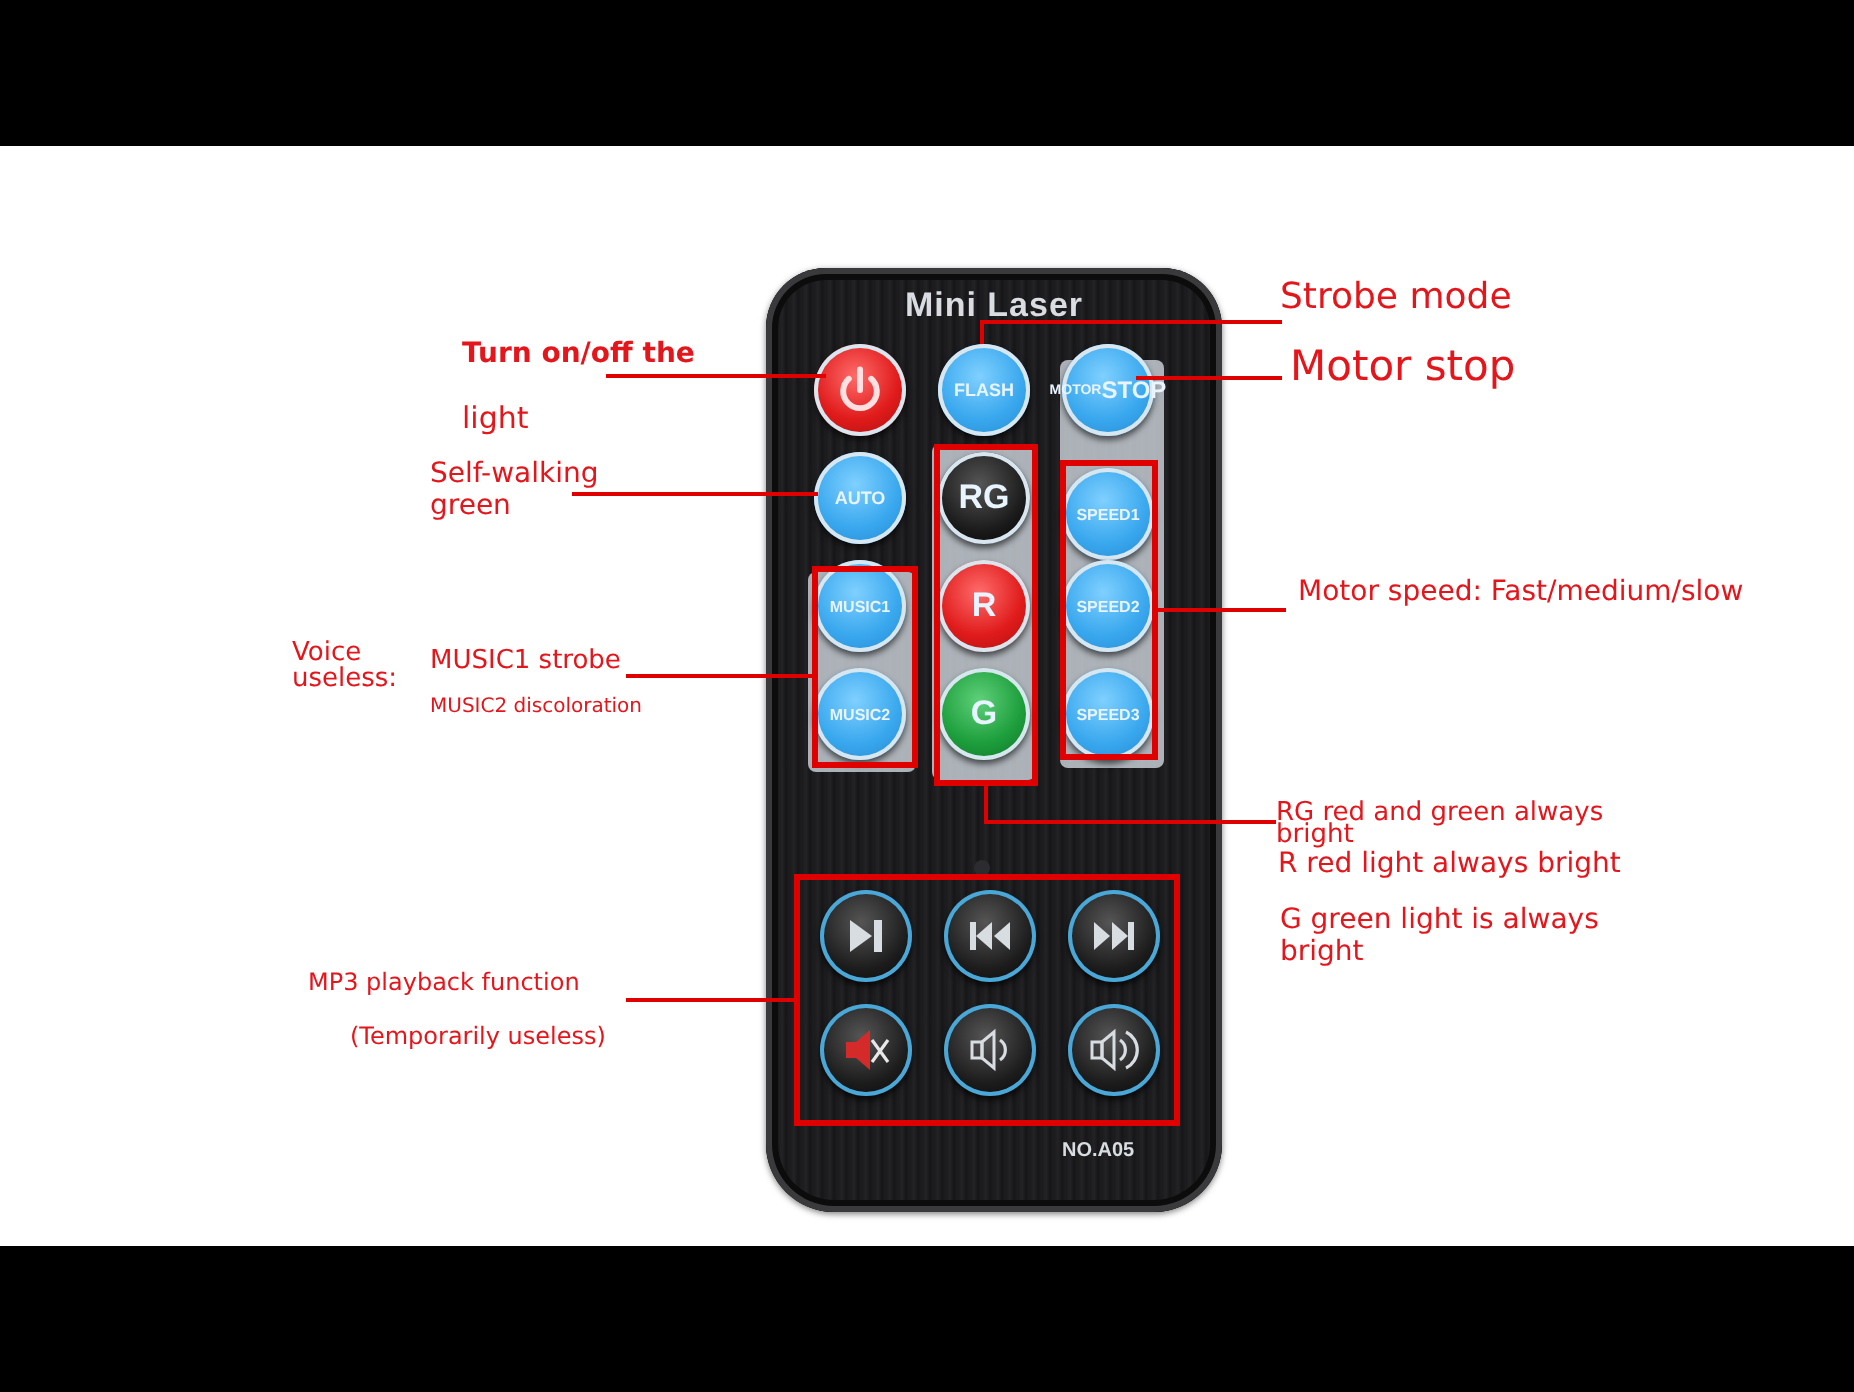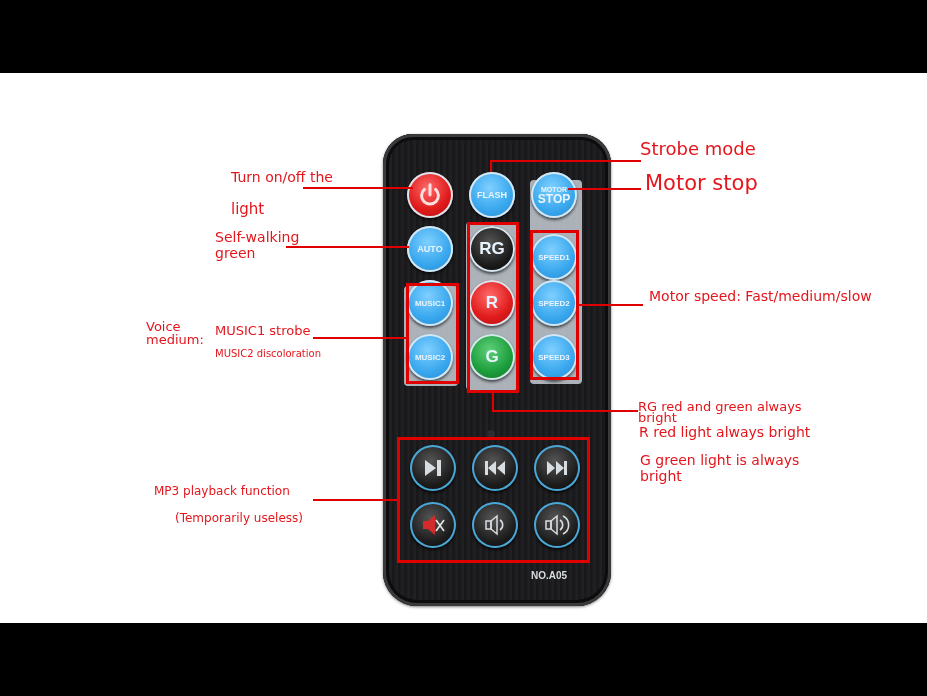--- a/index.html
+++ b/index.html
@@ -27,35 +27,36 @@
   .model{position:absolute;left:148px;top:436px;color:#d8dde2;font-size:10px;font-weight:bold;font-family:"Liberation Sans",sans-serif;}
   .ir{position:absolute;left:104px;top:296px;width:8px;height:8px;border-radius:50%;background:#2c2c30;}
 </style>
 </head>
 <body>
 
 <div class="bar top"></div>
 <div class="stage"></div>
 
 <div class="remote">
+  <div class="title">Mini Laser</div>
 
   <div class="strip" style="left:83px;top:88px;width:52px;height:168px;"></div>
   <div class="strip" style="left:147px;top:46px;width:52px;height:204px;"></div>
   <div class="strip" style="left:21px;top:152px;width:54px;height:100px;"></div>
 
   <div class="btn red" style="left:24px;top:38px;">
     <svg viewBox="0 0 30 30" width="28" height="28">
       <path d="M9 9 A9 9 0 1 0 21 9" fill="none" stroke="#ffe0e0" stroke-width="3.2" stroke-linecap="round"></path>
       <line x1="15" y1="4" x2="15" y2="15" stroke="#ffe0e0" stroke-width="3.2" stroke-linecap="round"></line>
     </svg>
   </div>
   <div class="btn blue" style="left:86px;top:38px;">
       <span>FLASH</span>
     </div>
-  <div class="btn blue" style="left:148px;top:38px;flex-direction:column;line-height:1;">
+  <div class="btn blue" style="left:148px;top:38px;flex-direction:row;line-height:1;">
     <span style="font-size:7px;">MOTOR</span>
     <span style="font-size:12px;">STOP</span>
   </div>
 
   <div class="btn blue" style="left:24px;top:92px;justify-content:center;">
       <span>AUTO</span>
     </div>
   <div class="btn black" style="left:86px;top:92px;">
       <span>RG</span>
     </div>
@@ -141,28 +142,28 @@
 <div class="line" style="left:286px;top:246px;width:123px;height:2px;"></div>
 <div class="line" style="left:313px;top:337px;width:94px;height:2px;"></div>
 <div class="line" style="left:490px;top:160px;width:2px;height:12px;"></div>
 <div class="line" style="left:490px;top:160px;width:151px;height:2px;"></div>
 <div class="line" style="left:568px;top:188px;width:73px;height:2px;"></div>
 <div class="line" style="left:579px;top:304px;width:64px;height:2px;"></div>
 <div class="line" style="left:492px;top:393px;width:2px;height:18px;"></div>
 <div class="line" style="left:492px;top:410px;width:146px;height:2px;"></div>
 <div class="line" style="left:313px;top:499px;width:85px;height:2px;"></div>
 
-<div class="lbl" style="left:231px;top:170px;font-size:14px;">Turn on/off the</div>
+<div class="lbl" style="left:231px;top:170px;font-size:14px;font-weight:bold;">Turn on/off the</div>
 <div class="lbl" style="left:231px;top:201px;font-size:15px;">light</div>
 
 <div class="lbl" style="left:215px;top:230px;font-size:14px;">Self-walking</div>
 <div class="lbl" style="left:215px;top:246px;font-size:14px;">green</div>
 
 <div class="lbl" style="left:146px;top:320px;font-size:13px;">Voice</div>
-<div class="lbl" style="left:146px;top:333px;font-size:13px;">medium:</div>
+<div class="lbl" style="left:146px;top:333px;font-size:13px;">useless:</div>
 <div class="lbl" style="left:215px;top:324px;font-size:13px;">MUSIC1 strobe</div>
 <div class="lbl" style="left:215px;top:348px;font-size:10px;">MUSIC2 discoloration</div>
 
 <div class="lbl" style="left:640px;top:139px;font-size:18px;">Strobe mode</div>
 <div class="lbl" style="left:645px;top:172px;font-size:21px;">Motor stop</div>
 <div class="lbl" style="left:649px;top:289px;font-size:14px;">Motor speed: Fast/medium/slow</div>
 
 <div class="lbl" style="left:638px;top:400px;font-size:13px;">RG red and green always</div>
 <div class="lbl" style="left:638px;top:411px;font-size:13px;">bright</div>
 <div class="lbl" style="left:639px;top:425px;font-size:14px;">R red light always bright</div>

